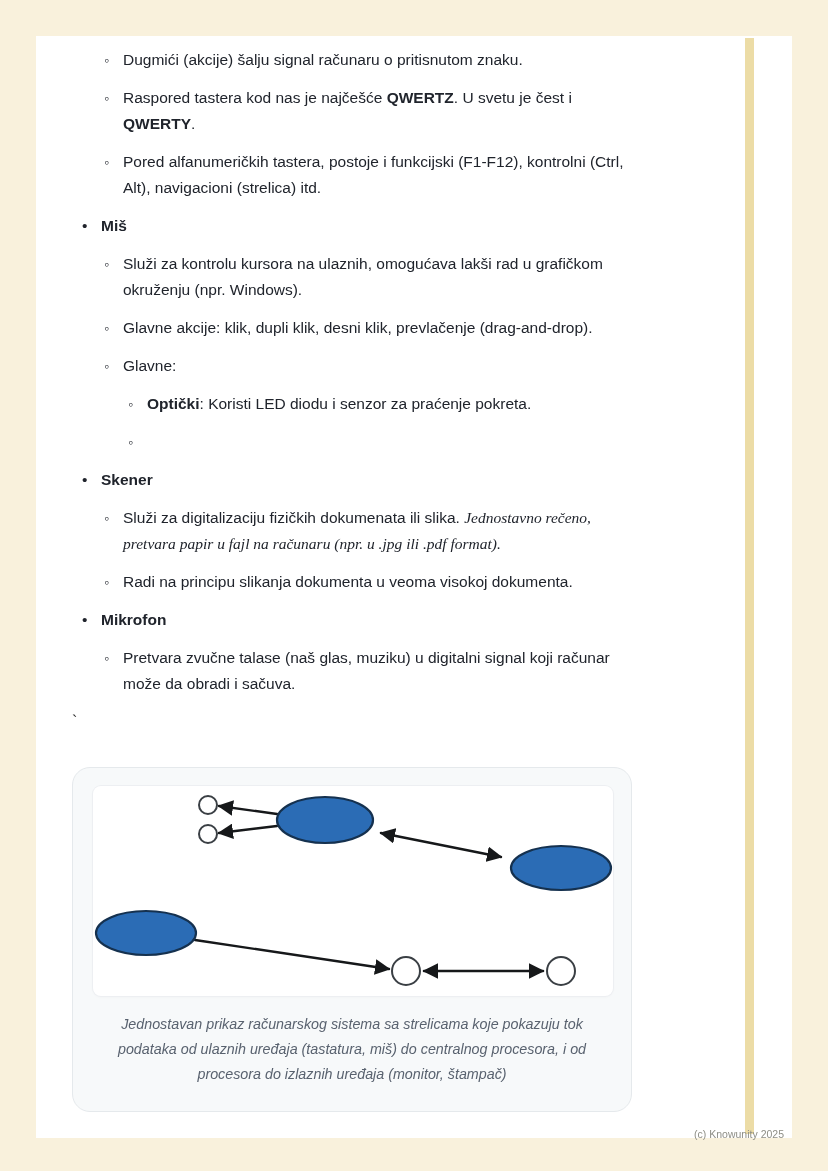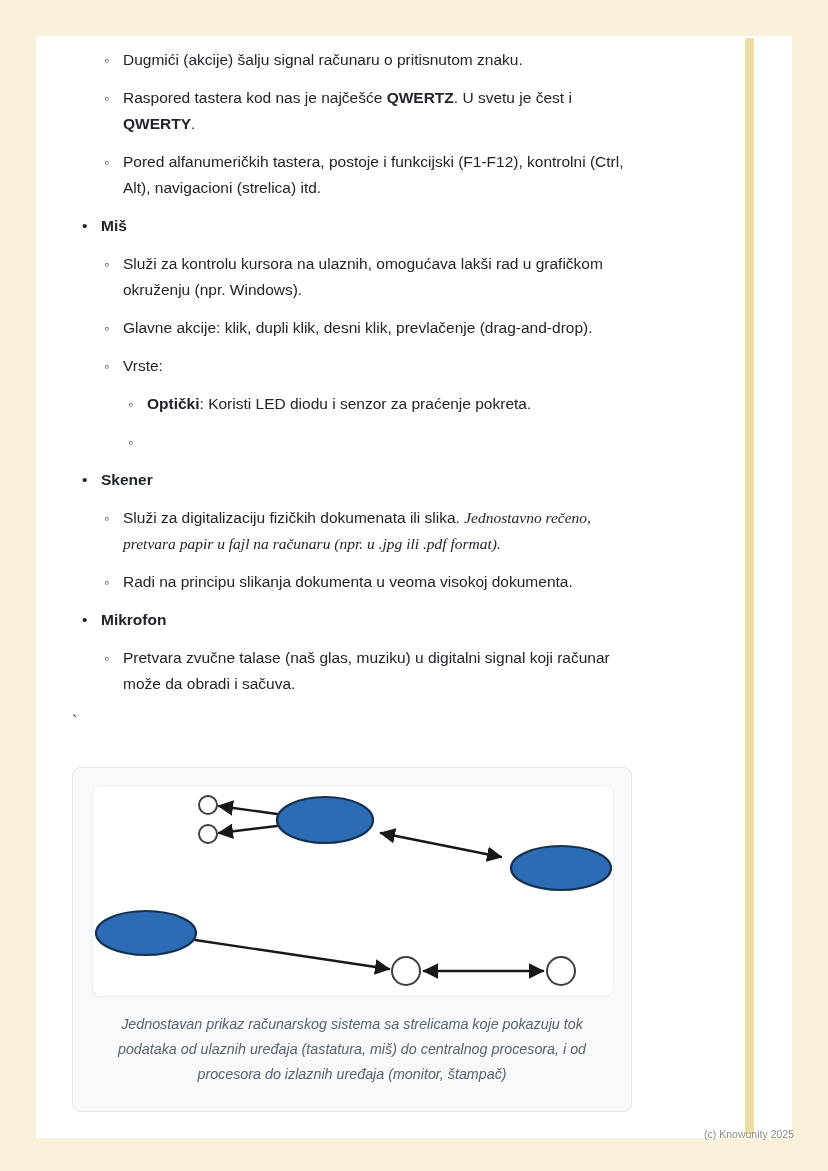--- a/index.html
+++ b/index.html
@@ -49,21 +49,21 @@
     margin:16px 0 0 36px;
     height:24px;
     font-size:16px;
     color:#333;
   }
   .figure-box {
     margin:30px 0 0 36px;
     width:560px;
     background:#f7f9fa;
     border:1px solid #e5e9ec;
-    border-radius:8px;
+    border-radius:18px;
     padding:18px 20px 24px 20px;
   }
   .diagram-box {
     width:520px; height:210px;
     background:#ffffff;
     border-radius:8px;
     box-shadow:0 0 0 1px #edeff2, 0 1px 3px rgba(0,0,0,0.04);
   }
   .diagram-box svg { display:block; width:520px; height:210px; }
   .blue-shape { fill:var(--shape-fill,#2b6cb5); stroke:#15314f; stroke-width:2.2; }
@@ -73,21 +73,21 @@
     margin:16px auto 0 auto;
     max-width:520px;
     font-size:14.3px;
     font-style:italic;
     color:#59626f;
     text-align:center;
     line-height:25px;
   }
   .footer-note {
     position:absolute;
-    right:34px; top:1128px;
+    right:44px; top:1128px;
     font-size:10.5px;
     color:#8e8e86;
     z-index:5;
   }
 </style>
 </head>
 <body>
 
 <div class="canvas">
   <div class="paper">
@@ -114,21 +114,21 @@
           <div class="bullet-row level-2">
             <span class="marker">◦</span>
             <span class="text"><span class="seg-normal">Služi za kontrolu kursora na ulaznih, omogućava lakši rad u grafičkom okruženju (npr. Windows).</span></span>
           </div>
           <div class="bullet-row level-2">
             <span class="marker">◦</span>
             <span class="text"><span class="seg-normal">Glavne akcije: klik, dupli klik, desni klik, prevlačenje (drag-and-drop).</span></span>
           </div>
           <div class="bullet-row level-2">
             <span class="marker">◦</span>
-            <span class="text"><span class="seg-normal">Vrste:</span></span>
+            <span class="text"><span class="seg-normal">Glavne:</span></span>
           </div>
           <div class="bullet-row level-3">
             <span class="marker">◦</span>
             <span class="text"><span class="seg-bold">Optički</span><span class="seg-normal">: Koristi LED diodu i senzor za praćenje pokreta.</span></span>
           </div>
           <div class="bullet-row level-3">
             <span class="marker">◦</span>
           </div>
           <div class="bullet-row level-1">
             <span class="marker">•</span>

